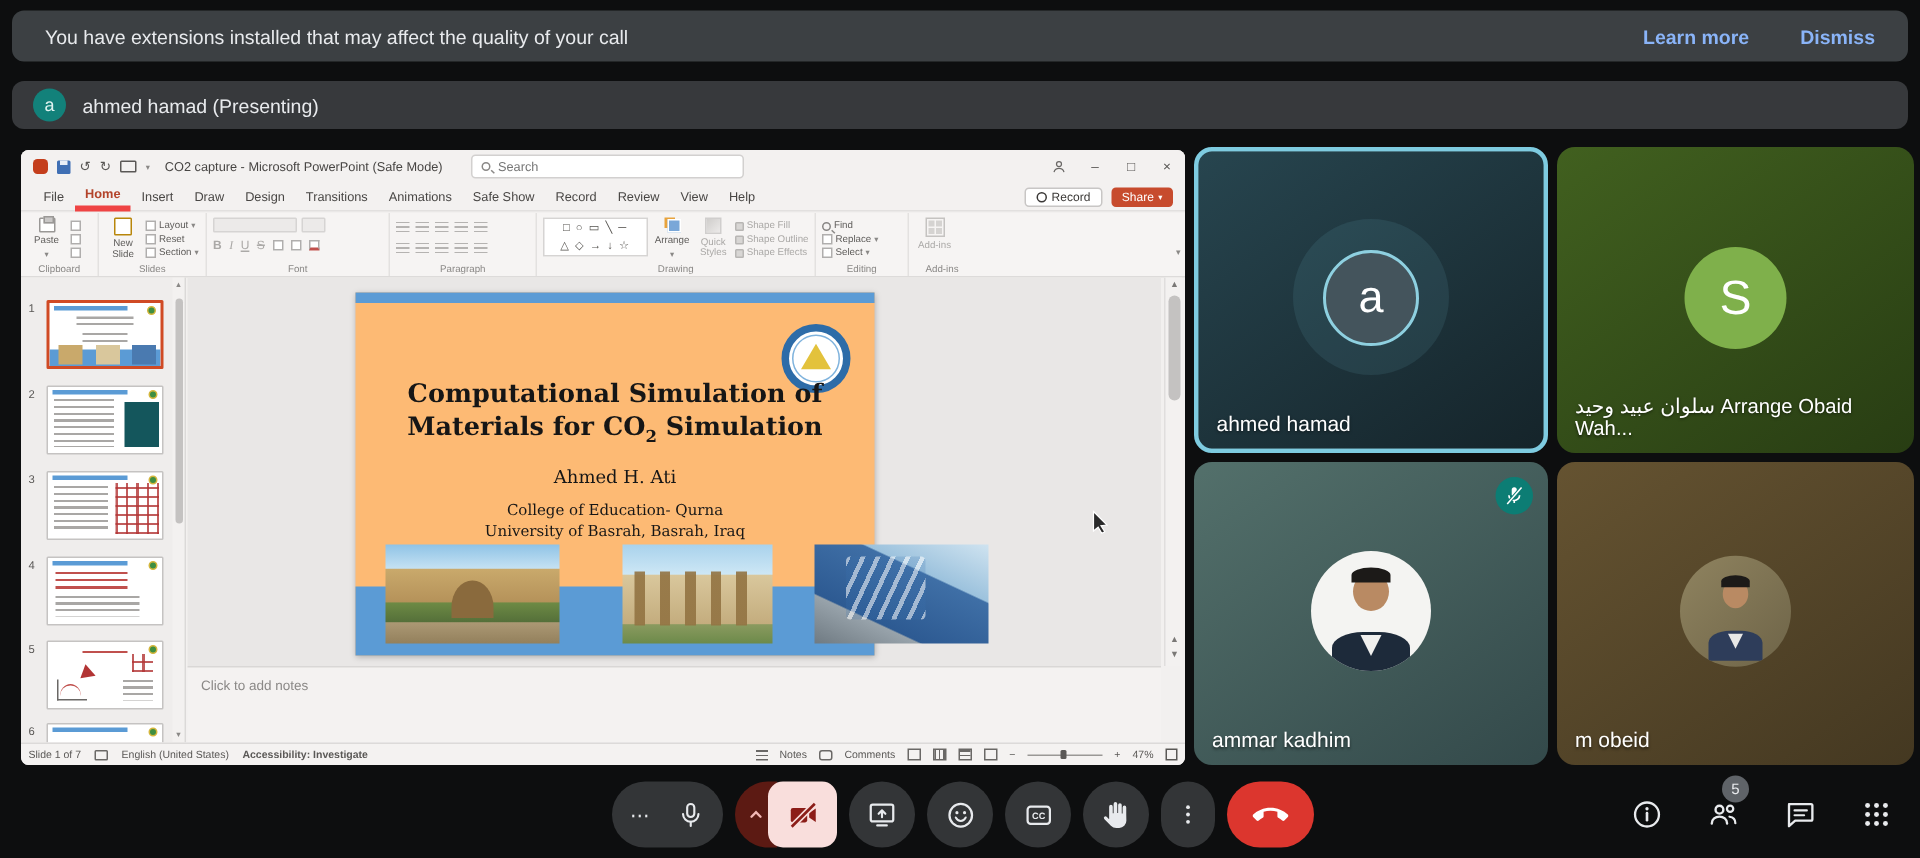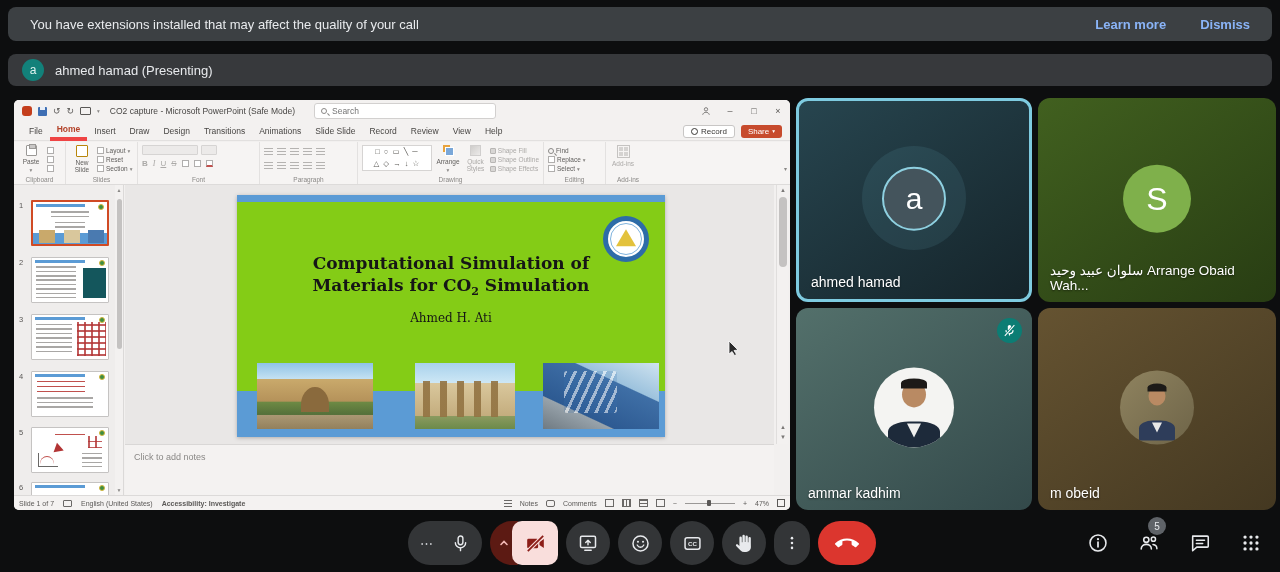--- a/index.html
+++ b/index.html
@@ -96,21 +96,21 @@
       repeating-linear-gradient(90deg, rgba(178,52,52,.8) 0 1.5px, transparent 1.5px 7px); }
   .th-arrow { position:absolute; width:0; height:0; border-left:9px solid #b23434; border-top:5px solid transparent; border-bottom:5px solid transparent; transform:rotate(20deg); }
   .th-plot { position:absolute; border-left:1px solid #6a6866; border-bottom:1px solid #6a6866; }
   .th-curve { position:absolute; width:14px; height:8px; border-top:1.5px solid #c0504d; border-radius:50% 50% 0 0 / 100% 100% 0 0; }
   #panel-scroll { position:absolute; right:0; top:0; width:8px; bottom:0; background:#f3f1f0; }
   #panel-scroll .pthumb { position:absolute; top:14px; left:1.5px; width:5px; height:150px; background:#c4c2c1; border-radius:3px; }
   #panel-scroll .arr { position:absolute; left:0; width:8px; text-align:center; font-size:5px; color:#8a8886; }
 
   
   #canvas { position:absolute; left:111px; top:85px; width:649px; height:259px; background:#e9e7e6; }
-  #slide { position:absolute; left:112px; top:10px; width:428px; height:242px; background:#84cc16;
+  #slide { position:absolute; left:112px; top:10px; width:346px; height:242px; background:#fdba74;
            box-shadow:0 1px 4px rgba(0,0,0,.25); font-family:"DejaVu Serif","Liberation Serif",serif; color:#161616; }
   #slide .topstrip { position:absolute; top:0; left:0; right:0; height:7px; background:#5b9bd5; }
   #uni-logo { position:absolute; top:21px; right:16px; width:46px; height:46px; border-radius:50%;
               background:#fff; border:5px solid #2d6ca8; }
   #uni-logo .tri { position:absolute; left:50%; top:50%; transform:translate(-50%,-58%);
                    width:0; height:0; border-left:10px solid transparent; border-right:10px solid transparent; border-bottom:17px solid #e3c23c; }
   #uni-logo .ring { position:absolute; inset:2px; border:1px solid #7fb3dd; border-radius:50%; }
   #slide-title { position:absolute; top:57px; left:0; right:0; text-align:center; font-weight:bold;
                  font-size:17px; line-height:1.3; }
   #slide-title sub { font-size:11px; }
@@ -236,21 +236,21 @@
     </div>
 
     <div id="ppt-menubar">
       <span class="ppt-tab">File</span>
       <span class="ppt-tab active">Home</span>
       <span class="ppt-tab">Insert</span>
       <span class="ppt-tab">Draw</span>
       <span class="ppt-tab">Design</span>
       <span class="ppt-tab">Transitions</span>
       <span class="ppt-tab">Animations</span>
-      <span class="ppt-tab">Slide Slide</span>
+      <span class="ppt-tab">Safe Show</span>
       <span class="ppt-tab">Record</span>
       <span class="ppt-tab">Review</span>
       <span class="ppt-tab">View</span>
       <span class="ppt-tab">Help</span>
       <div id="menubar-right">
         <span id="record-btn">Record</span>
         <span id="share-btn">
           <span>Share</span>
           <span class="caret" style="color:#fff">▾</span>
         </span>
@@ -469,20 +469,24 @@
         <div class="topstrip"></div>
         <div id="uni-logo">
             <span class="ring"></span>
             <span class="tri"></span>
           </div>
         <div id="slide-title">
           <div>Computational Simulation of</div>
           <div><span>Materials for CO</span><sub>2</sub><span> Simulation</span></div>
         </div>
         <div id="slide-author">Ahmed H. Ati</div>
+        <div id="slide-affil">
+          <div>College of Education- Qurna</div>
+          <div>University of Basrah, Basrah, Iraq</div>
+        </div>
         <div id="slide-band"></div>
         <div class="photo" id="ph1"></div>
         <div class="photo" id="ph2"></div>
         <div class="photo" id="ph3"></div>
       </div>
       <svg id="mouse-cursor" width="12" height="16" viewBox="0 0 12 16">
         <path d="M1 1l9 9-4 .5 2.5 4-2 1-2.4-4L1 14z" fill="#2a2a2a" stroke="#fff" stroke-width="0.8"></path>
       </svg>
     </div>
     <div id="canvas-scroll">

